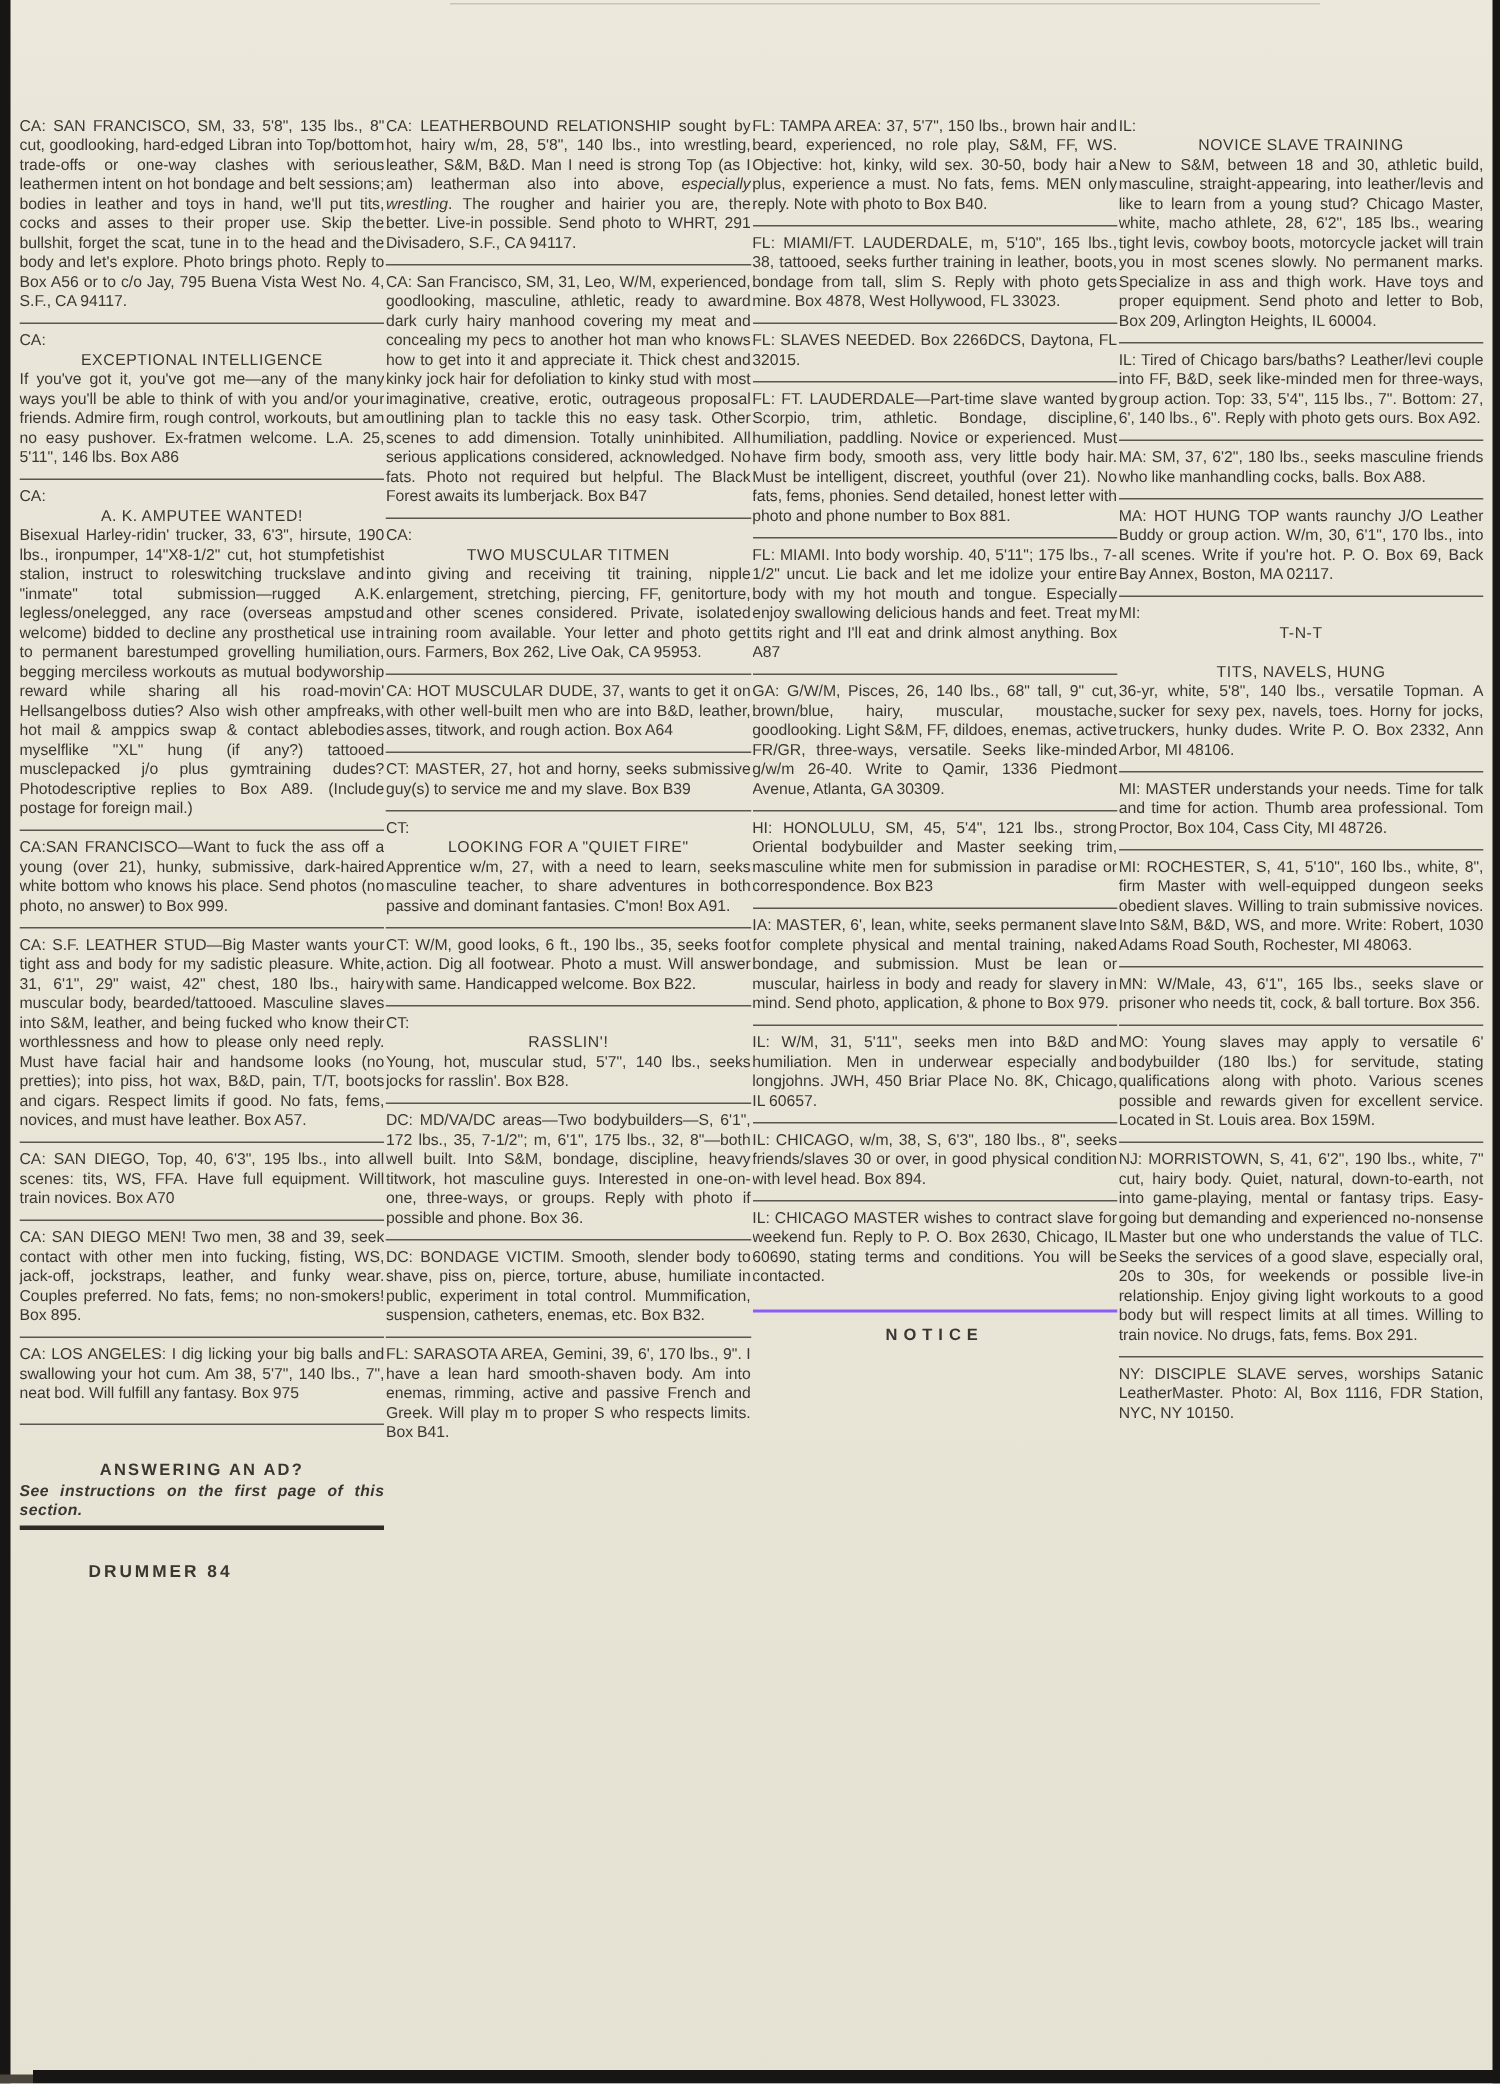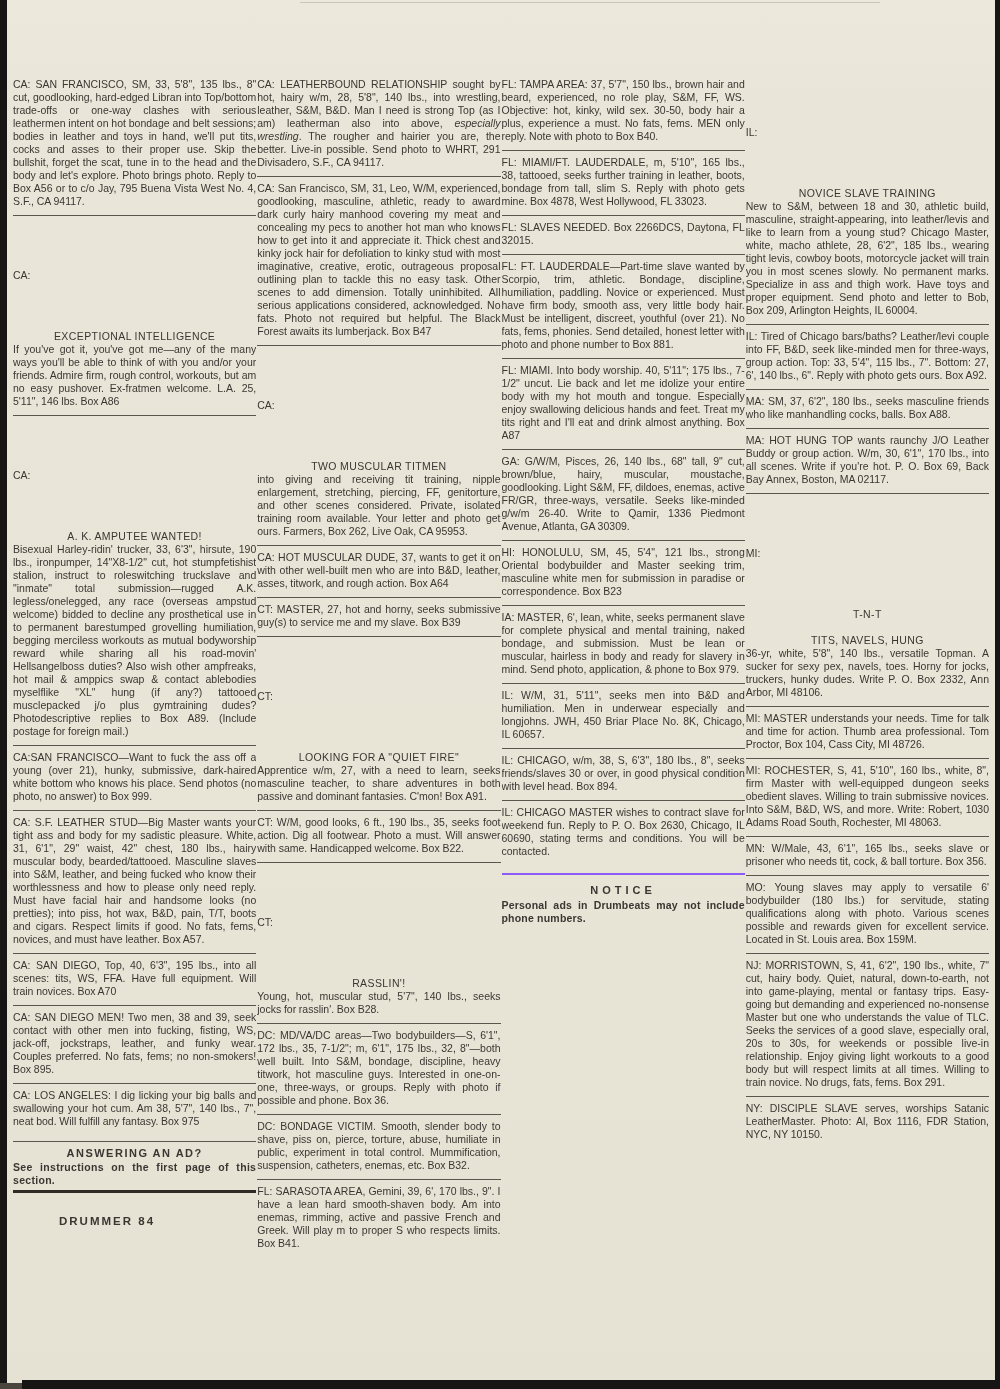--- a/index.html
+++ b/index.html
@@ -24,34 +24,34 @@
     position:absolute; top:76px; left:13px; right:11px; height:1320px;
     display:grid; grid-template-columns:repeat(4,1fr); column-gap:1px;
   }
   .col { overflow:hidden; }
 
   .ad { padding:5px 0 7px; }
   .ad:first-child { padding-top:2px; }
   .ad + .ad { border-top:1px solid var(--rule,#5a564e); }
 
   .ad-label, .ad-text, .ad-heading, .ad-subheading {
-    font-size:10.5px; line-height:13px; word-spacing:-0.2px;margin-top:48px;
+    font-size:10.5px; line-height:13px; word-spacing:-0.2px;
   }
   .ad-text { margin:0; text-align:justify; }
   .ad-heading { text-align:center; letter-spacing:0.4px; }
   .ad-subheading { text-align:center; margin-top:13px; letter-spacing:0.4px; }
 
   .answer-box {
     border-top:1px solid var(--rule,#5a564e);
-    margin-top:6px; padding:5px 0 3px;
+    margin-top:6px; padding:24px 0 3px;
     border-bottom:3px solid #2e2b26;
     font-weight:bold;
   }
   .answer-heading { text-align:center; font-size:11px; line-height:13px; letter-spacing:1.5px; }
-  .answer-text { margin:1px 0 0; font-size:10.5px; line-height:13px; text-align:justify; letter-spacing:0.3px; }
+  .answer-text { margin:1px 0 0; font-size:10.5px; line-height:13px; text-align:justify; letter-spacing:0.3px;font-style:italic; }
 
   .drummer { font-weight:bold; font-size:11.5px; letter-spacing:2px; margin:22px 0 0 46px; }
 
   .notice-box { border-top:2px solid #8b5cf6; margin-top:8px; padding-top:9px; font-weight:bold; }
   .notice-heading { text-align:center; font-size:11px; line-height:13px; letter-spacing:4px; }
   .notice-text { margin:2px 0 0; font-size:10.5px; line-height:13px; text-align:justify; letter-spacing:0.2px; }
 </style>
 </head>
 <body style="--paper: #e9e5d8; --ink: #3a3733; --rule: #5a564e; --edge: #181614;">
 
@@ -173,21 +173,20 @@
         </div>
         <div class="ad">
           <p class="ad-text">IL: CHICAGO, w/m, 38, S, 6'3", 180 lbs., 8", seeks friends/slaves 30 or over, in good physical condition with level head. Box 894.</p>
         </div>
         <div class="ad">
           <p class="ad-text">IL: CHICAGO MASTER wishes to contract slave for weekend fun. Reply to P. O. Box 2630, Chicago, IL 60690, stating terms and conditions. You will be contacted.</p>
         </div>
       </div>
     <div class="notice-box">
       <div class="notice-heading">NOTICE</div>
-      <p class="notice-text">Personal ads in Drumbeats may not include phone numbers.</p>
     </div>
   </div>
 
   <div class="col">
     <div>
         <div class="ad">
           <div class="ad-label">IL:</div>
           <div class="ad-heading">NOVICE SLAVE TRAINING</div>
           <p class="ad-text">New to S&amp;M, between 18 and 30, athletic build, masculine, straight-appearing, into leather/levis and like to learn from a young stud? Chicago Master, white, macho athlete, 28, 6'2", 185 lbs., wearing tight levis, cowboy boots, motorcycle jacket will train you in most scenes slowly. No permanent marks. Specialize in ass and thigh work. Have toys and proper equipment. Send photo and letter to Bob, Box 209, Arlington Heights, IL 60004.</p>
         </div>

